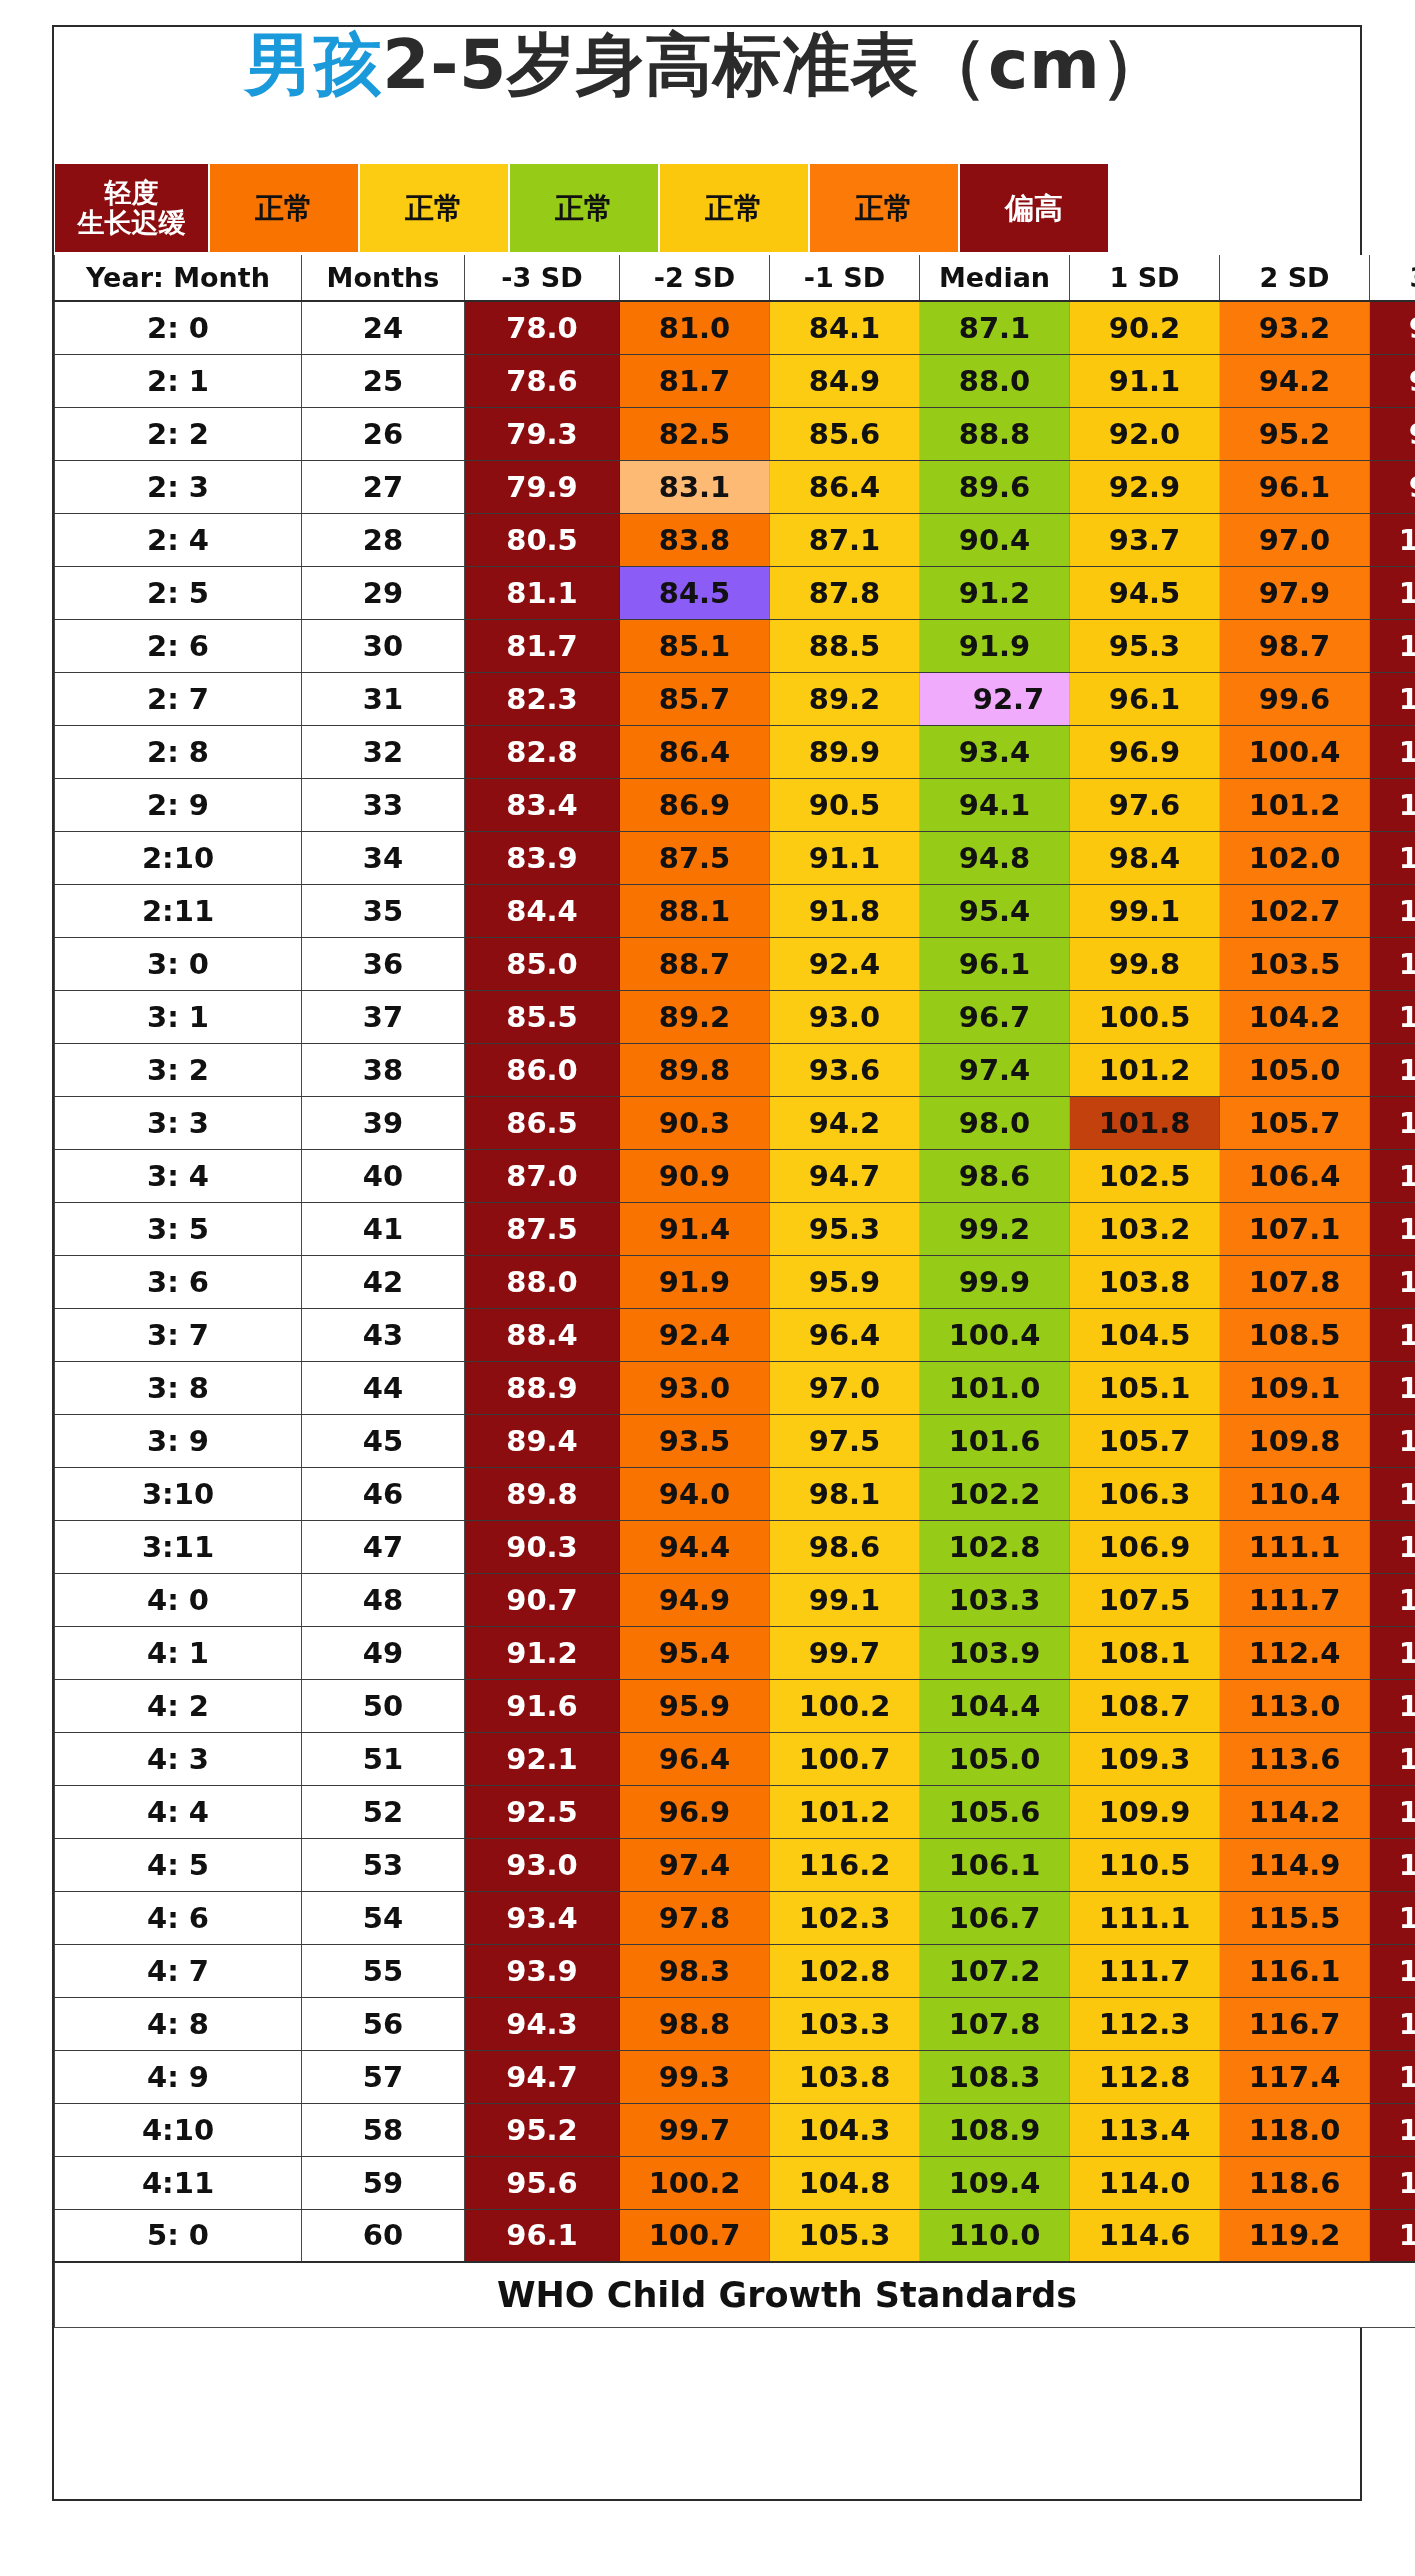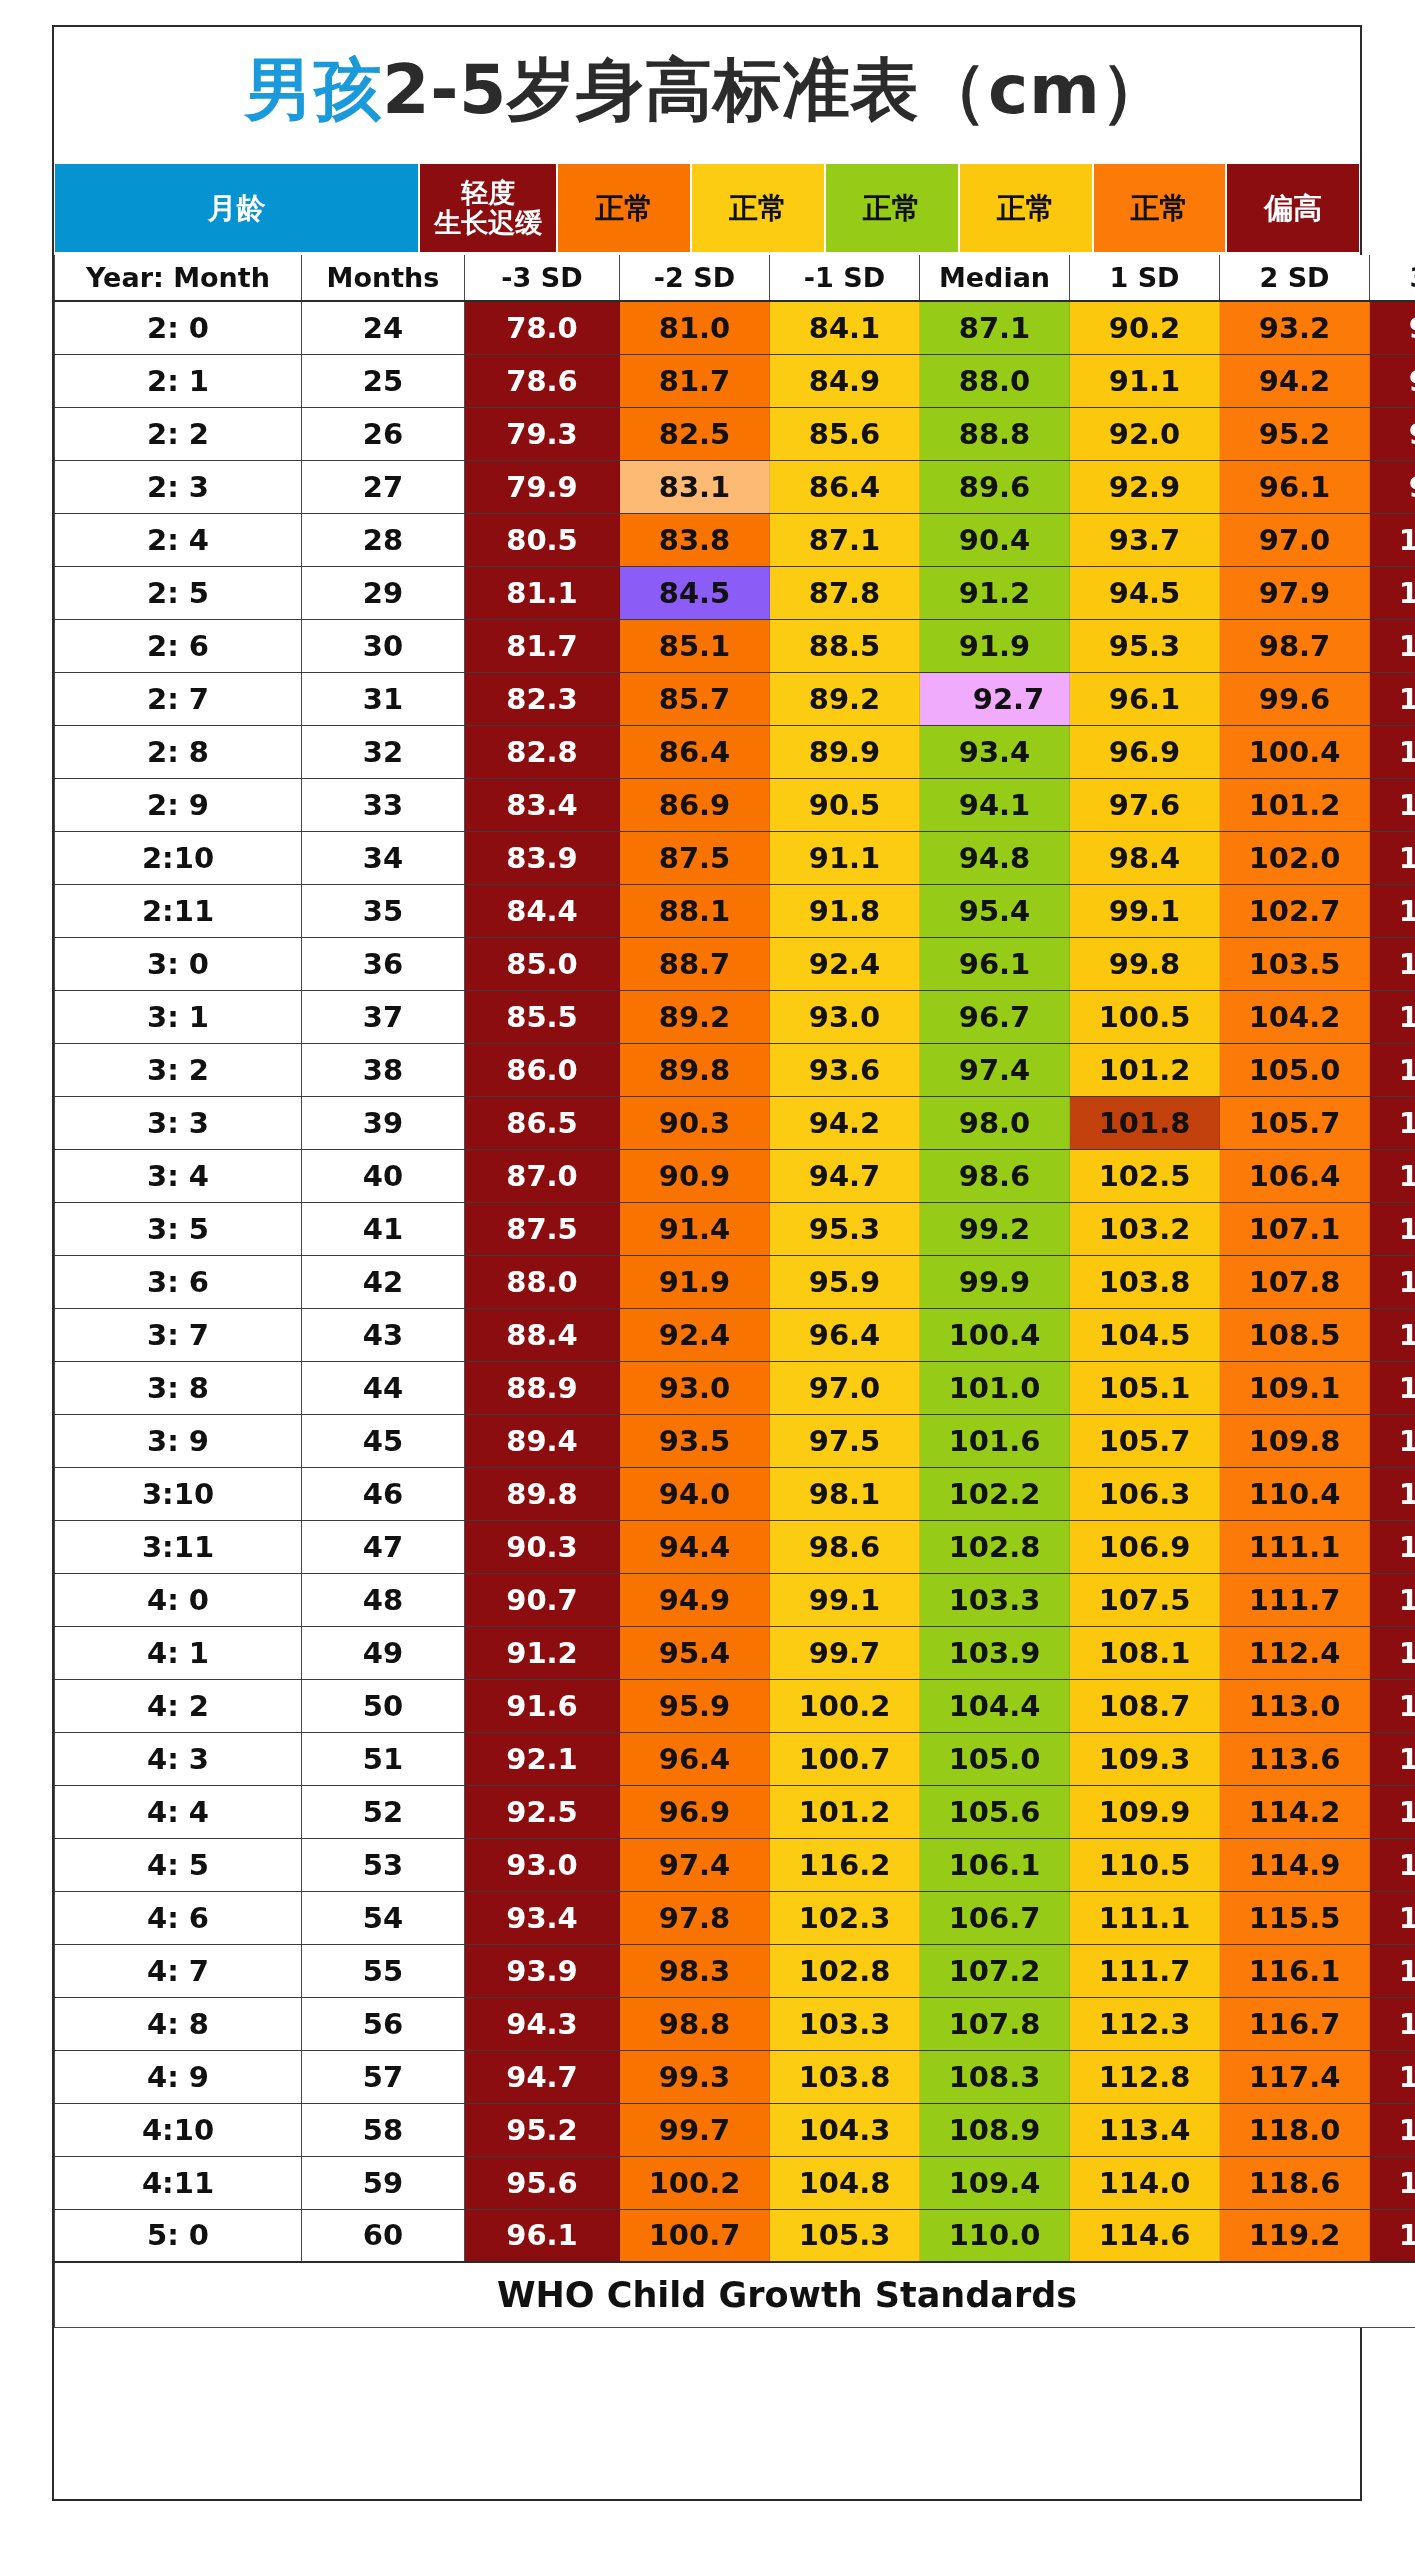--- a/index.html
+++ b/index.html
@@ -39,21 +39,21 @@
     width:1310px; height:2476px;
     border:2.2px solid #2b2b2b;
     background:#ffffff;
     box-sizing:border-box;
     z-index:1;
   }
 
   
   .title-wrap{
     position:absolute;
-    left:52px; top:35px;
+    left:52px; top:10px;
     width:1310px; height:109px;
     display:flex; align-items:center; justify-content:center;
     z-index:4;
   }
   .title{
     font-size:68px;
     font-weight:bold;
     color:#2b2b2b;
     letter-spacing:0.7px;
     white-space:nowrap;
@@ -151,23 +151,20 @@
 
   <div class="frame"></div>
 
   <div class="title-wrap">
     <div class="title">
       <span class="blue">男孩</span><span>2-5岁身高标准表（cm）</span>
     </div>
   </div>
 
   <div class="cat-band" id="cat-band">
-      <div class="cat-cell" style="width: 410px; background: rgb(6, 147, 210); color: rgb(255, 255, 255);">
-        <span>月龄</span>
-      </div>
       <div class="cat-cell two-line" style="width: 155px; background: rgb(139, 13, 16); color: rgb(255, 255, 255);">
         <div><span>轻度</span><br><span>生长迟缓</span></div>
       </div>
       <div class="cat-cell" style="width: 150px; background: rgb(249, 115, 0); color: rgb(17, 17, 17);">
         <span>正常</span>
       </div>
       <div class="cat-cell" style="width: 150px; background: rgb(251, 204, 18); color: rgb(17, 17, 17);">
         <span>正常</span>
       </div>
       <div class="cat-cell" style="width: 150px; background: rgb(150, 204, 24); color: rgb(17, 17, 17);">

